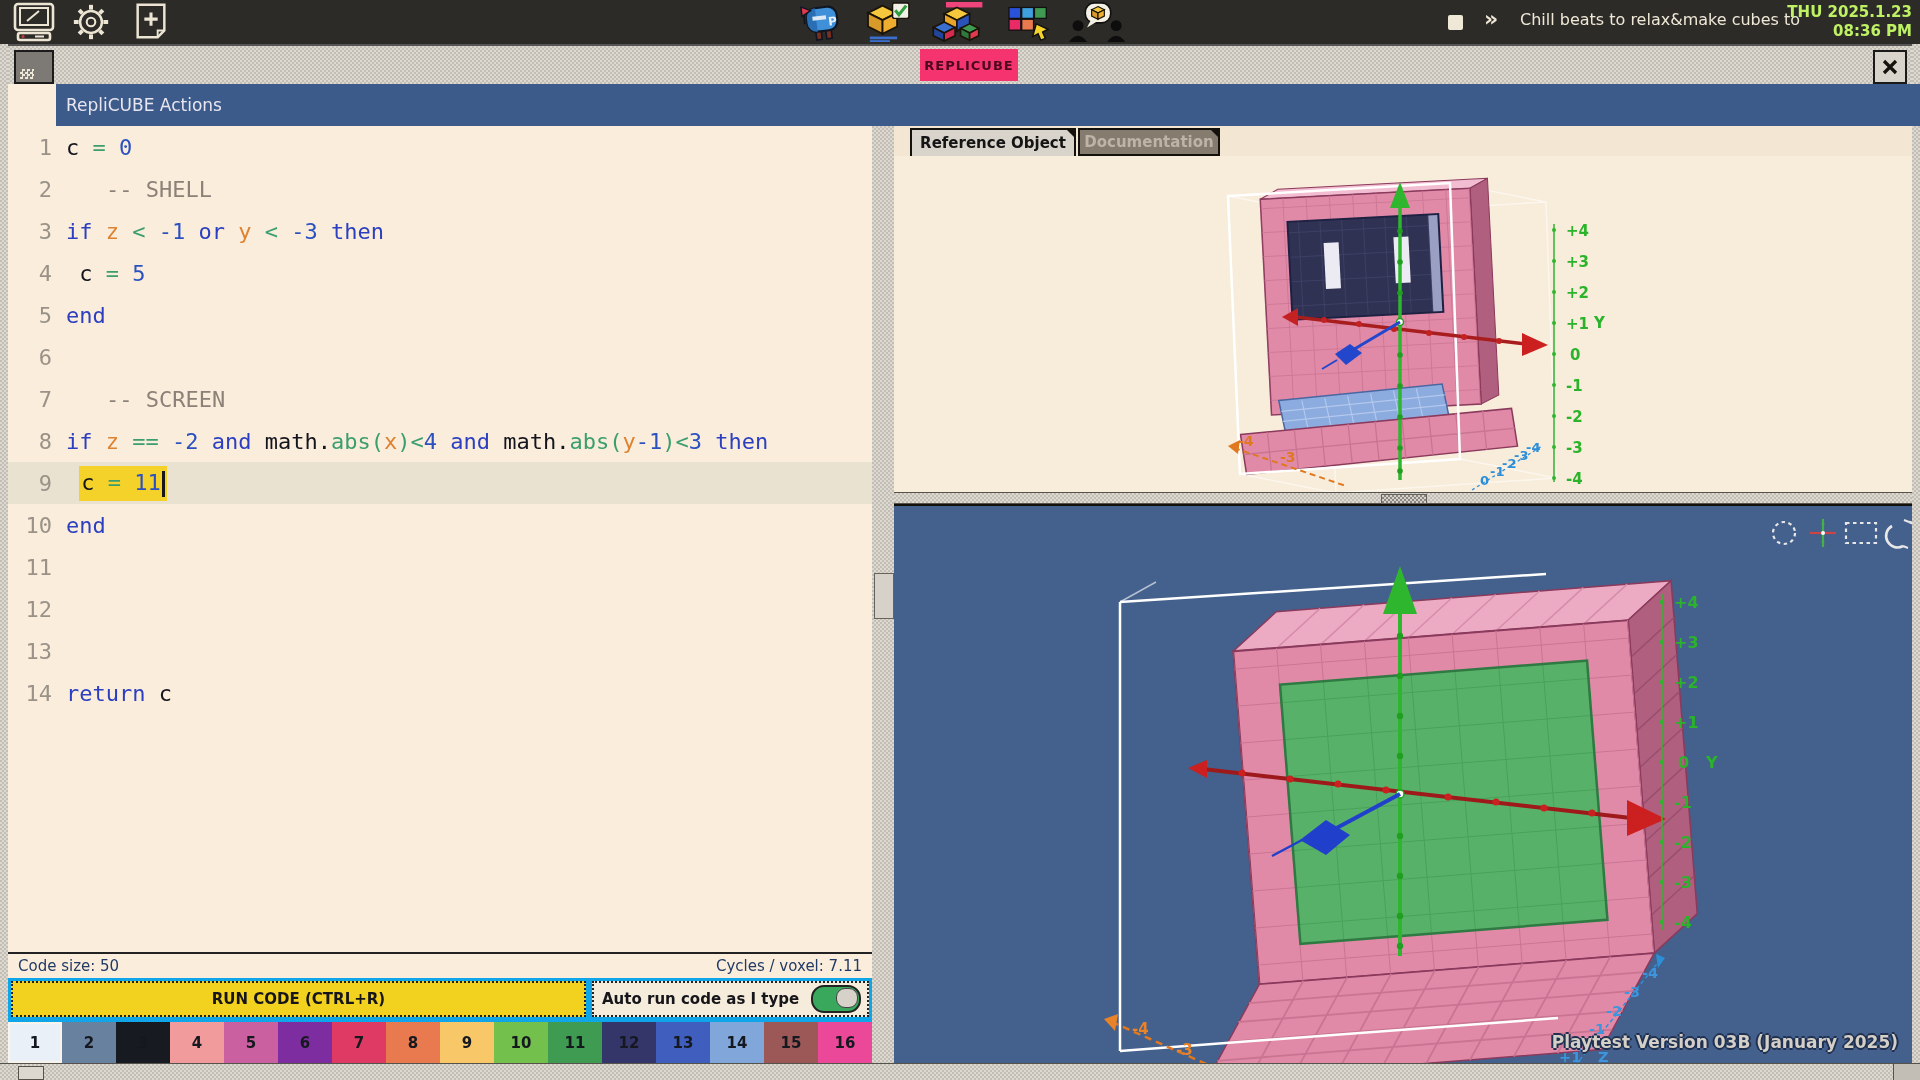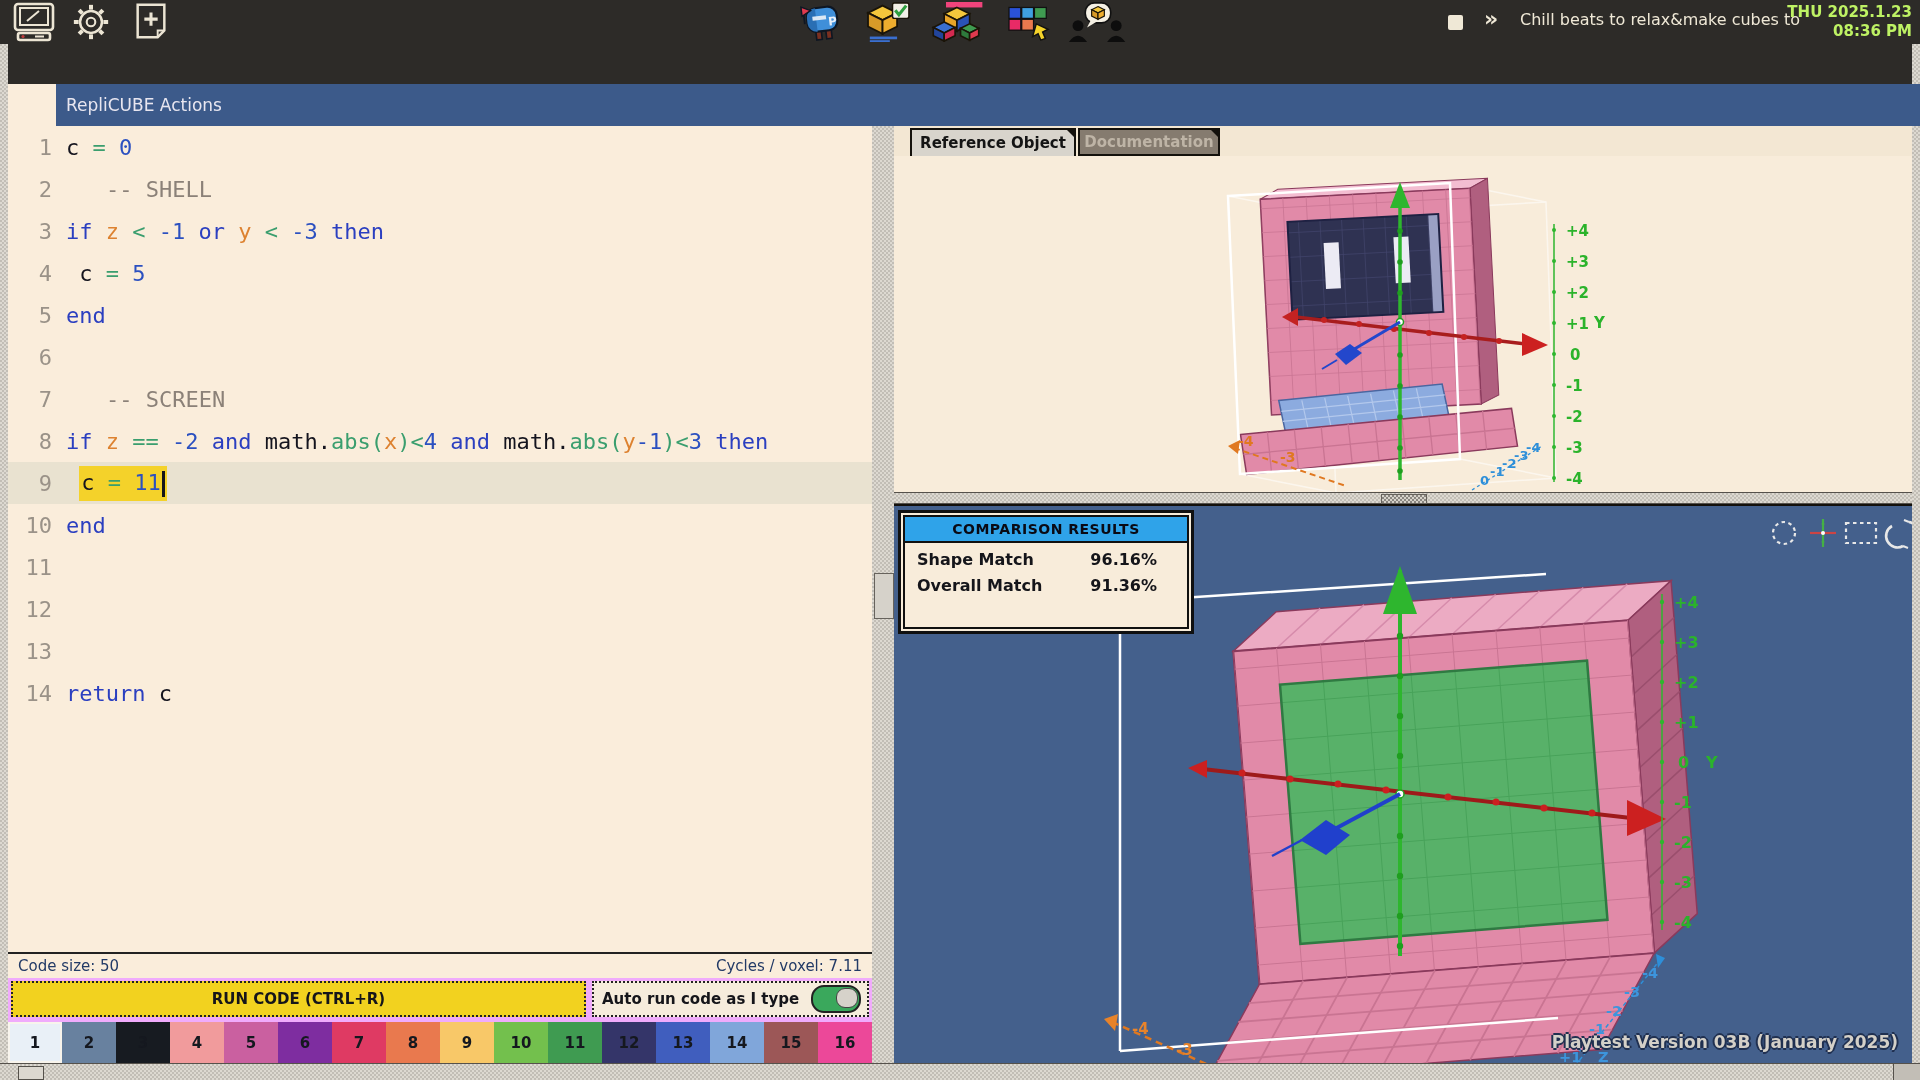--- a/index.html
+++ b/index.html
@@ -46,21 +46,21 @@
   .ln{display:inline-block;width:44px;padding-right:14px;text-align:right;color:#9a9288;flex:none;}
   .cd{white-space:pre;}
   .tk-id{color:#14141e;} .tk-kw{color:#2b3fc0;} .tk-var{color:#dd8230;}
   .tk-op{color:#3a9e6e;} .tk-num{color:#2b50c0;} .tk-fn{color:#3a9e6e;} .tk-cm{color:#8b8178;margin-left:40px;}
   .hl{background:#f4d22a;padding:4px 2px 6px 2px;}
   .caret{display:inline-block;width:3px;height:26px;background:#15151a;vertical-align:middle;margin-left:1px;}
 
   .ed-status{position:absolute;left:0;top:826px;width:864px;height:26px;border-top:2px solid #222;
      display:flex;justify-content:space-between;align-items:center;padding:12px 10px;box-sizing:border-box;
      color:#223a66;font-size:15px;background:#faeddb;}
-  .ed-run{position:absolute;left:0;top:852px;width:864px;height:44px;background:#f0abfc;}
+  .ed-run{position:absolute;left:0;top:852px;width:864px;height:44px;background:#0ea5e9;}
   .run-btn{position:absolute;left:3px;top:3px;width:575px;height:36px;background:#f2d21f;border:2px dotted #222;
      font-size:15px;font-weight:bold;color:#15151a;display:flex;align-items:center;justify-content:center;box-sizing:border-box;}
   .autorun{position:absolute;left:584px;top:3px;width:277px;height:36px;background:#f6ecdc;border:2px dotted #222;
      box-sizing:border-box;display:flex;align-items:center;justify-content:space-between;padding:0 6px 0 8px;
      font-size:15px;font-weight:bold;color:#15151a;}
   .toggle{width:46px;height:24px;background:#3aa85c;border:2px solid #222;border-radius:13px;position:relative;flex:none;}
   .knob{position:absolute;right:1px;top:1px;width:20px;height:18px;background:#d6d2ca;border:1px solid #444;border-radius:9px;}
   .palette{position:absolute;left:0;top:896px;width:864px;height:41px;display:flex;}
   .pcell{width:54px;height:41px;display:flex;align-items:center;justify-content:center;
      font-size:15px;font-weight:bold;color:#15181f;box-sizing:border-box;}
@@ -200,20 +200,31 @@
 
     <div class="music-stop"></div>
     <div class="music-skip">»</div>
     <div class="music-title">Chill beats to relax&amp;make cubes to</div>
     <div class="clock">
       <div>THU 2025.1.23</div>
       <div>08:36 PM</div>
     </div>
   </div>
 
+  <div class="titlebar stipple">
+    <div class="win-icon">
+        <span class="dotgrid"></span>
+      </div>
+    <div class="app-tab">REPLICUBE</div>
+    <div class="close-btn">
+      <svg width="16" height="16" viewBox="0 0 16 16">
+        <path d="M2,2 L14,14 M14,2 L2,14" stroke="#15120d" stroke-width="3.2"></path>
+      </svg>
+    </div>
+  </div>
   <div class="abs side-strip-l stipple"></div>
   <div class="abs side-strip-r stipple"></div>
   <div class="abs bottom-strip stipple">
     <div class="hthumb"></div>
     <div class="hcorner"></div>
   </div>
 
   <div class="main">
     <div class="ed-titlebar">RepliCUBE Actions</div>
 
@@ -496,31 +507,18 @@
             </g>
             <rect x="952" y="17" width="30" height="20" stroke-width="2.2" stroke-dasharray="3.5,3.5"></rect>
             <g stroke-width="2.6">
               <path d="M1015,16 A11,11 0 0 1 1020,35"></path>
               <path d="M1009,40 A11,11 0 0 1 998,20"></path>
               <path d="M1015,16 l-5,-2 M1009,40 l5,2" stroke-width="2"></path>
             </g>
           </g>
         </svg>
 
-        <div class="comparison">
-          <div class="cmp-inner">
-            <div class="cmp-title">COMPARISON RESULTS</div>
-            <div class="cmp-row">
-              <span>Shape Match</span>
-              <span>96.16%</span>
-            </div>
-            <div class="cmp-row">
-              <span>Overall Match</span>
-              <span>91.36%</span>
-            </div>
-          </div>
-        </div>
 
         <div class="version">Playtest Version 03B (January 2025)</div>
       </div>
     </div>
   </div>
 </div>
 
 </body></html>

